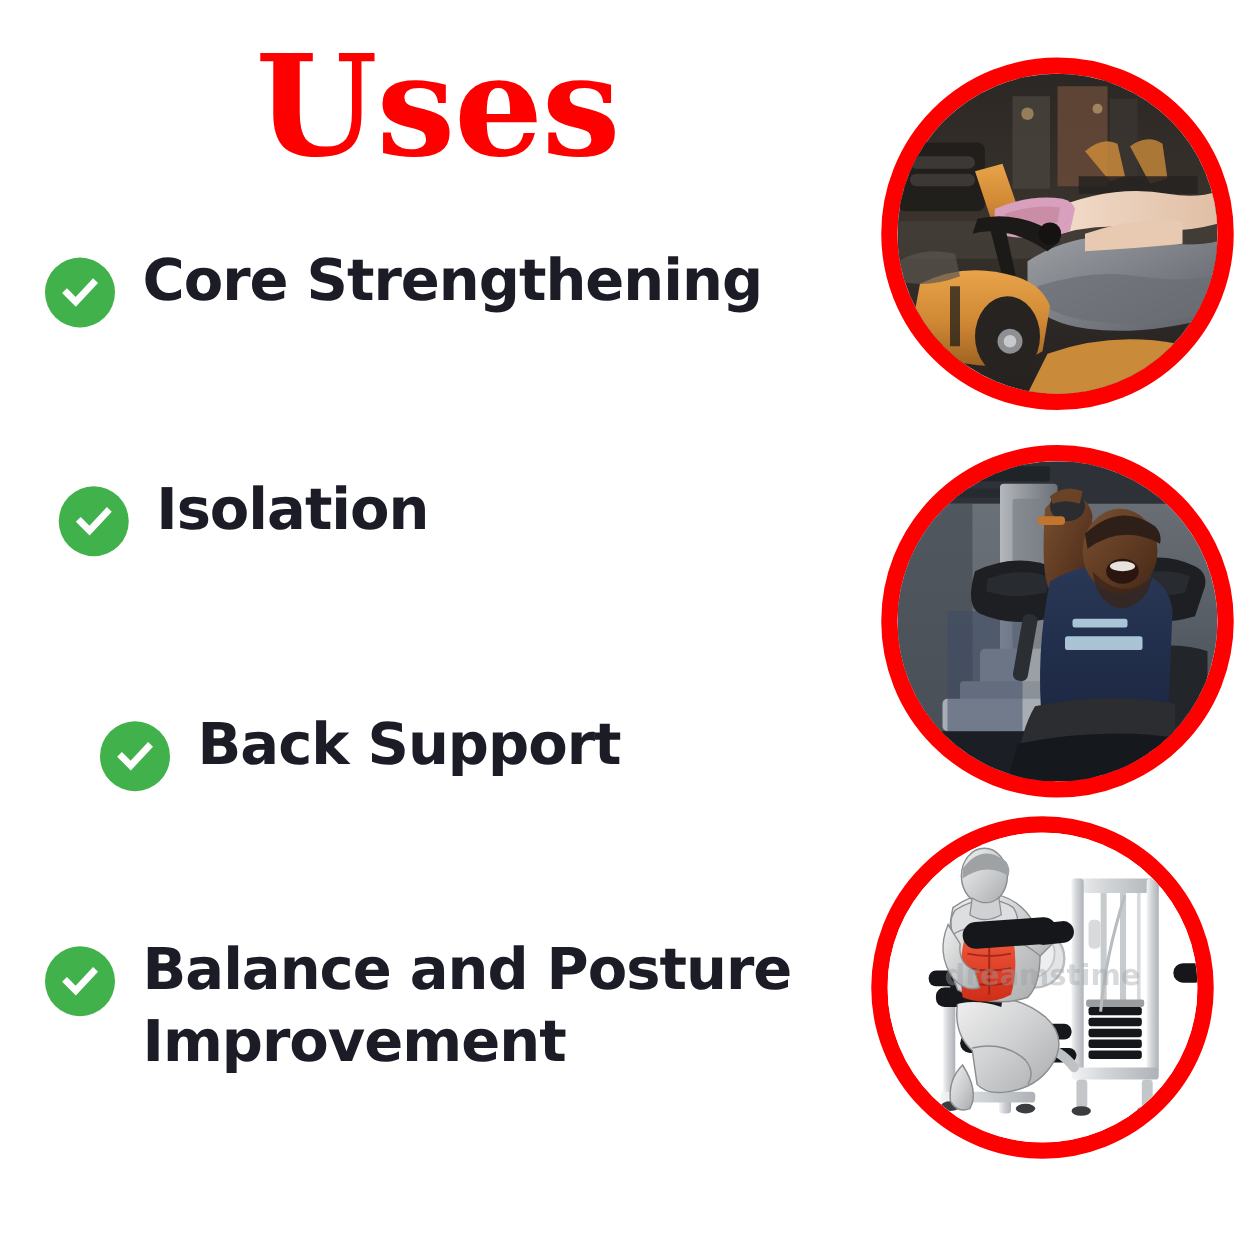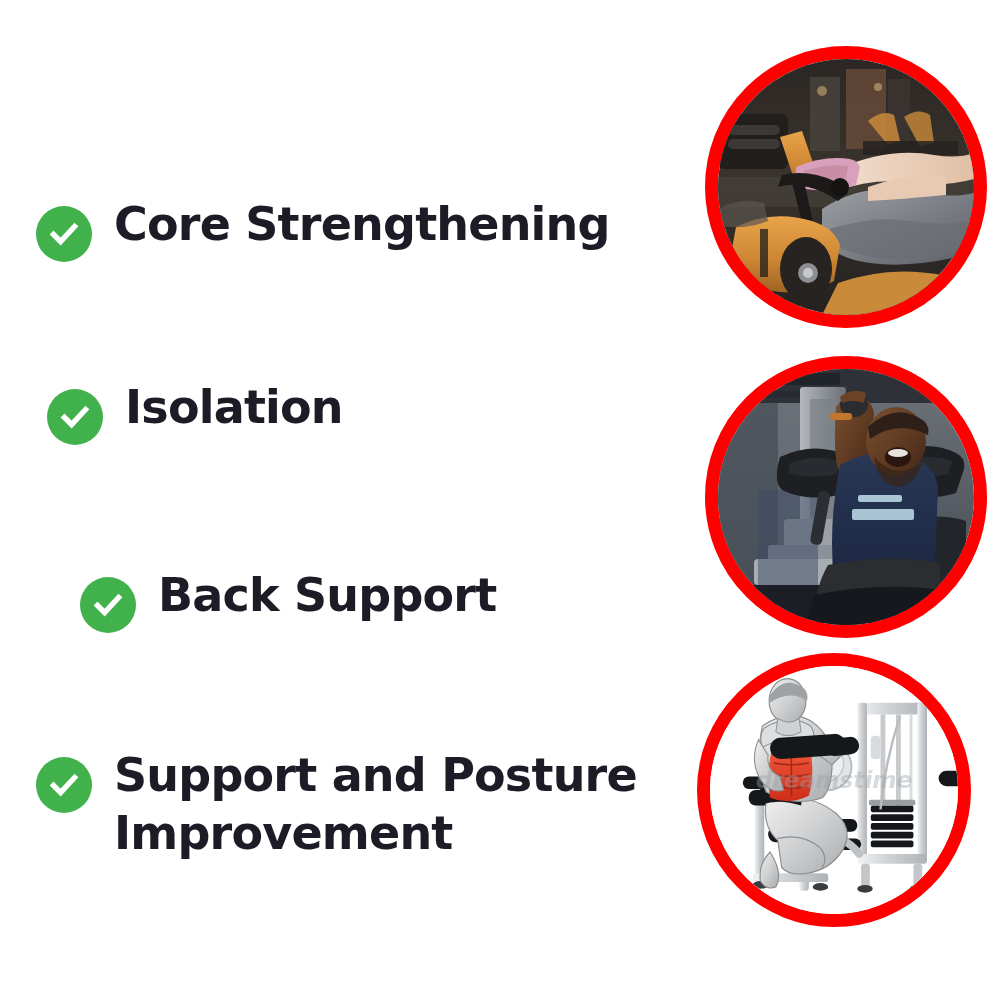--- a/index.html
+++ b/index.html
@@ -71,38 +71,38 @@
     max-width: 530px;
   }
 
   
   .photo-circle {
     position: absolute;
     border-radius: 50%;
     border: 13px solid #ff0000;
     overflow: hidden;
     background: #ffffff;
-    font-style: italic;
   }
   #photo-1 { left: 705px; top: 46px;  width: 282px; height: 282px; }
   #photo-2 { left: 705px; top: 356px; width: 282px; height: 282px; }
   #photo-3 { left: 697px; top: 653px; width: 274px; height: 274px; }
 
   .photo-inner {
     position: absolute;
     inset: 0;
     overflow: hidden;
   }
   .photo-inner svg { display: block; width: 100%; height: 100%; }
 </style>
 </head>
 <body>
 
 <div id="canvas">
 
+  <div id="page-title">Uses</div>
 
   <div id="bullet-list">
 
     <div class="bullet-row r0">
       <span class="check-icon">
         <svg width="36" height="36" viewBox="0 0 36 36" aria-hidden="true">
           <path d="M7.5 18.4 L14.6 25.5 L28.6 10.5" fill="none" stroke="#ffffff" stroke-width="5.4" stroke-linecap="square" stroke-linejoin="miter"></path>
         </svg>
       </span>
       <span class="bullet-text">Core Strengthening</span>
@@ -125,21 +125,21 @@
       </span>
       <span class="bullet-text">Back Support</span>
     </div>
 
     <div class="bullet-row r3">
       <span class="check-icon">
         <svg width="36" height="36" viewBox="0 0 36 36" aria-hidden="true">
           <path d="M7.5 18.4 L14.6 25.5 L28.6 10.5" fill="none" stroke="#ffffff" stroke-width="5.4" stroke-linecap="square" stroke-linejoin="miter"></path>
         </svg>
       </span>
-      <span class="bullet-text">Support and Posture Improvement</span>
+      <span class="bullet-text">Balance and Posture Improvement</span>
     </div>
 
   </div>
 
   <div class="photo-circle" id="photo-1">
     <div class="photo-inner">
       <svg viewBox="0 0 256 256" preserveAspectRatio="xMidYMid slice" aria-hidden="true">
         <defs>
           <linearGradient id="g1bg" x1="0" y1="0" x2="0" y2="1">
             <stop offset="0" stop-color="#2b2724"></stop>

